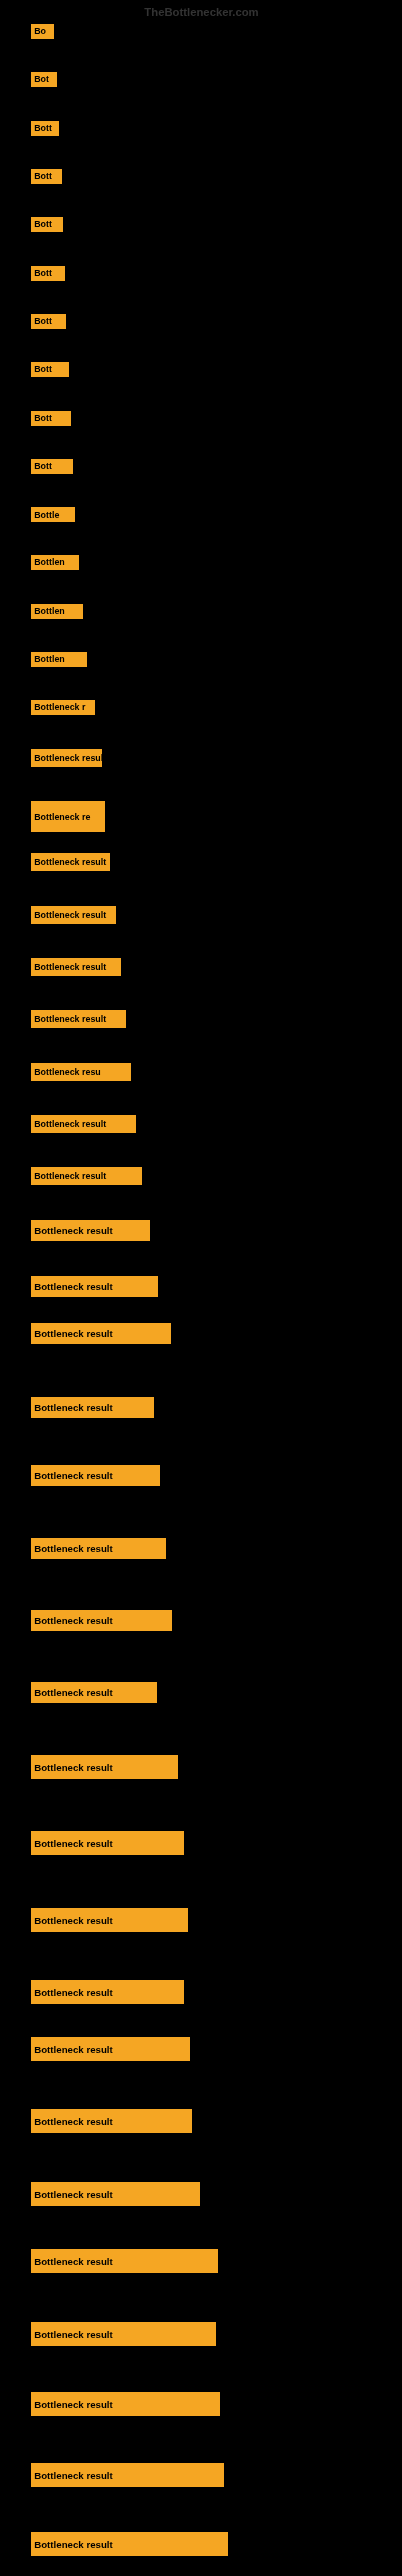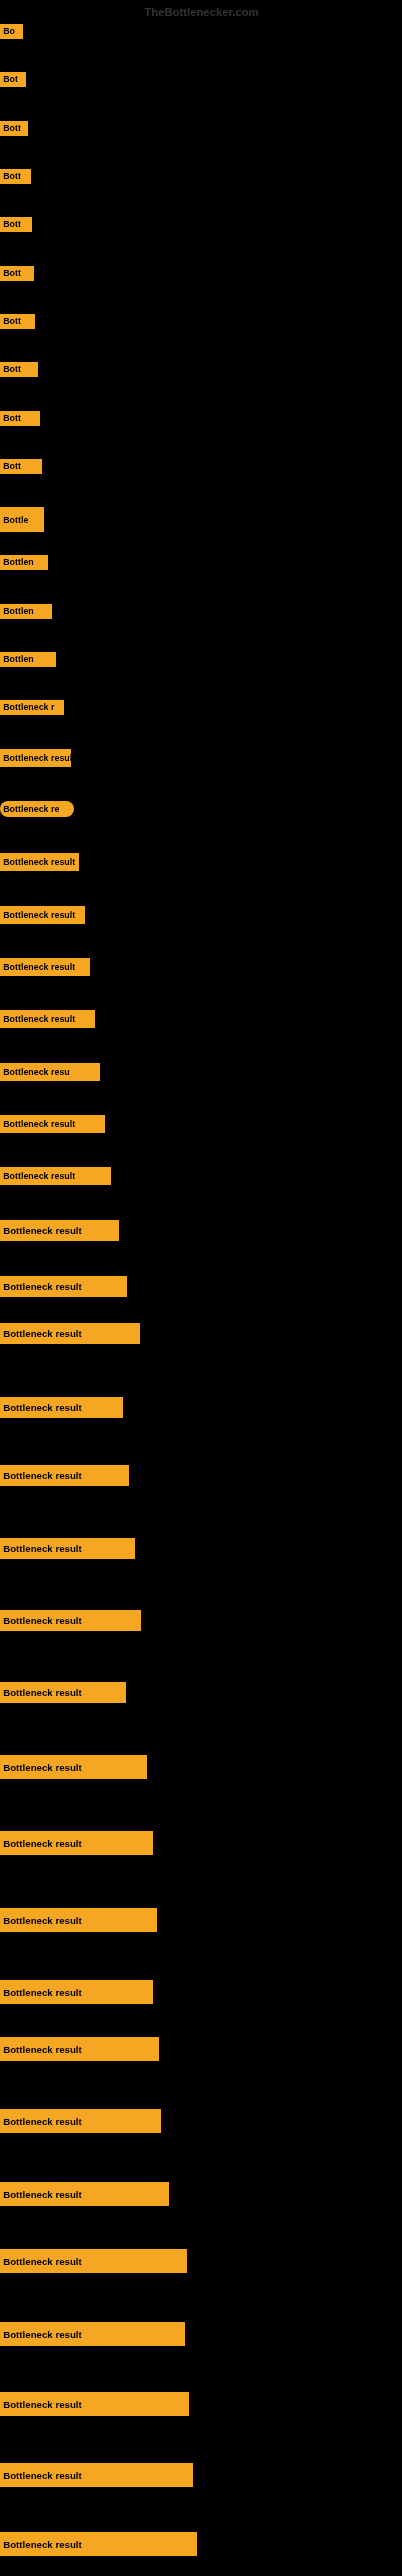--- a/index.html
+++ b/index.html
@@ -31,20 +31,21 @@
     .bar {
       background-color: #F5A623;
       color: #000000;
       font-size: 8.9px;
       font-weight: bold;
       padding: 1.6px 3.2px;
       display: flex;
       align-items: center;
       white-space: nowrap;
       overflow: hidden;
+      margin-left: 31px;
     }
   </style>
 </head>
 <body>
 
 <div class="site-title">TheBottlenecker.com</div>
 
 <div id="bars-container">
     <div class="bar-container" style="top: 24px; left: 0px;">
       <div class="bar" style="width: 22.5px; height: 14.5px; font-size: 8.9px;">Bo</div>
@@ -70,39 +71,39 @@
     <div class="bar-container" style="top: 362px; left: 0px;">
       <div class="bar" style="width: 38px; height: 14.5px; font-size: 8.9px;">Bott</div>
     </div>
     <div class="bar-container" style="top: 411px; left: 0px;">
       <div class="bar" style="width: 40px; height: 14.5px; font-size: 8.9px;">Bott</div>
     </div>
     <div class="bar-container" style="top: 459px; left: 0px;">
       <div class="bar" style="width: 42px; height: 14.5px; font-size: 8.9px;">Bott</div>
     </div>
     <div class="bar-container" style="top: 507px; left: 0px;">
-      <div class="bar" style="width: 44px; height: 25px; font-size: 8.9px;">Bottle</div>
+      <div class="bar" style="width: 44px; height: 15px; font-size: 8.9px;">Bottle</div>
     </div>
     <div class="bar-container" style="top: 555px; left: 0px;">
       <div class="bar" style="width: 48px; height: 14.5px; font-size: 8.9px;">Bottlen</div>
     </div>
     <div class="bar-container" style="top: 604px; left: 0px;">
       <div class="bar" style="width: 52px; height: 14.5px; font-size: 8.9px;">Bottlen</div>
     </div>
     <div class="bar-container" style="top: 652px; left: 0px;">
       <div class="bar" style="width: 56px; height: 14.5px; font-size: 8.9px;">Bottlen</div>
     </div>
     <div class="bar-container" style="top: 700px; left: 0px;">
       <div class="bar" style="width: 64px; height: 14.5px; font-size: 8.9px;">Bottleneck r</div>
     </div>
     <div class="bar-container" style="top: 749px; left: 0px;">
       <div class="bar" style="width: 71px; height: 17.7px; font-size: 8.9px;">Bottleneck result</div>
     </div>
     <div class="bar-container" style="top: 801px; left: 0px;">
-      <div class="bar" style="width: 74px; height: 16px; font-size: 8.9px; border-radius: 8px;">Bottleneck re</div>
+      <div class="bar" style="width: 74px; height: 31px; font-size: 8.9px;">Bottleneck re</div>
     </div>
     <div class="bar-container" style="top: 853px; left: 0px;">
       <div class="bar" style="width: 79px; height: 17.7px; font-size: 8.9px;">Bottleneck result</div>
     </div>
     <div class="bar-container" style="top: 906px; left: 0px;">
       <div class="bar" style="width: 85px; height: 17.7px; font-size: 8.9px;">Bottleneck result</div>
     </div>
     <div class="bar-container" style="top: 958px; left: 0px;">
       <div class="bar" style="width: 90px; height: 17.7px; font-size: 8.9px;">Bottleneck result</div>
     </div>

